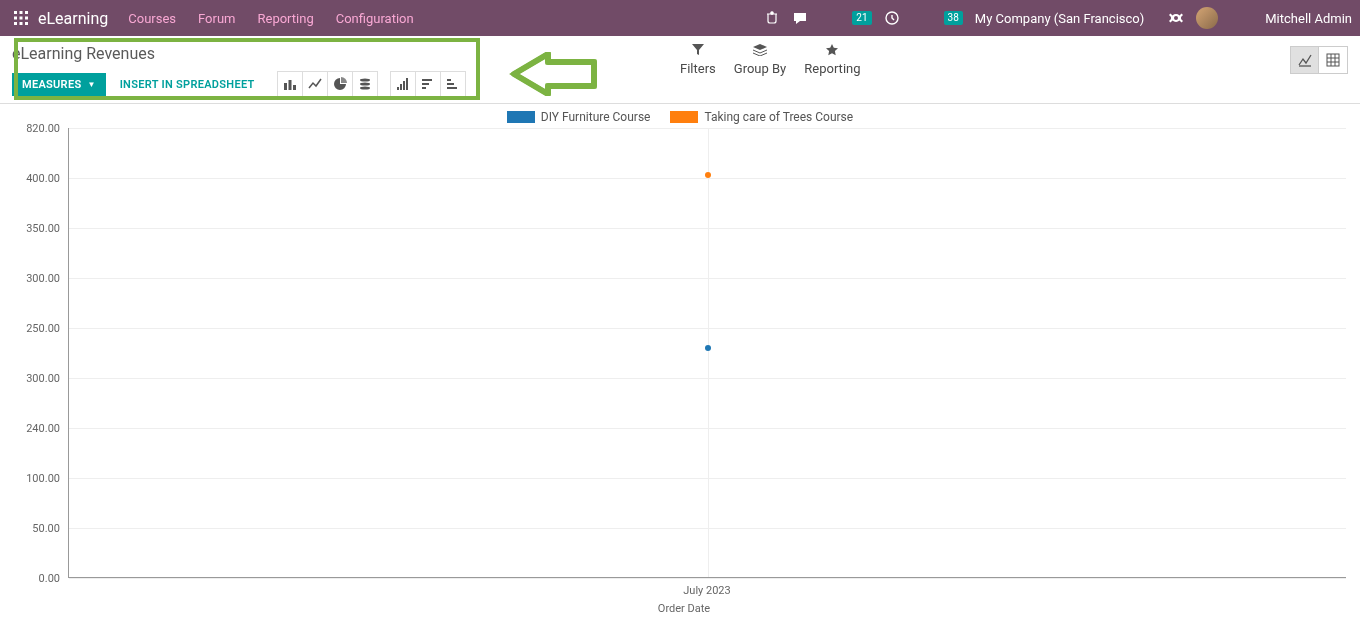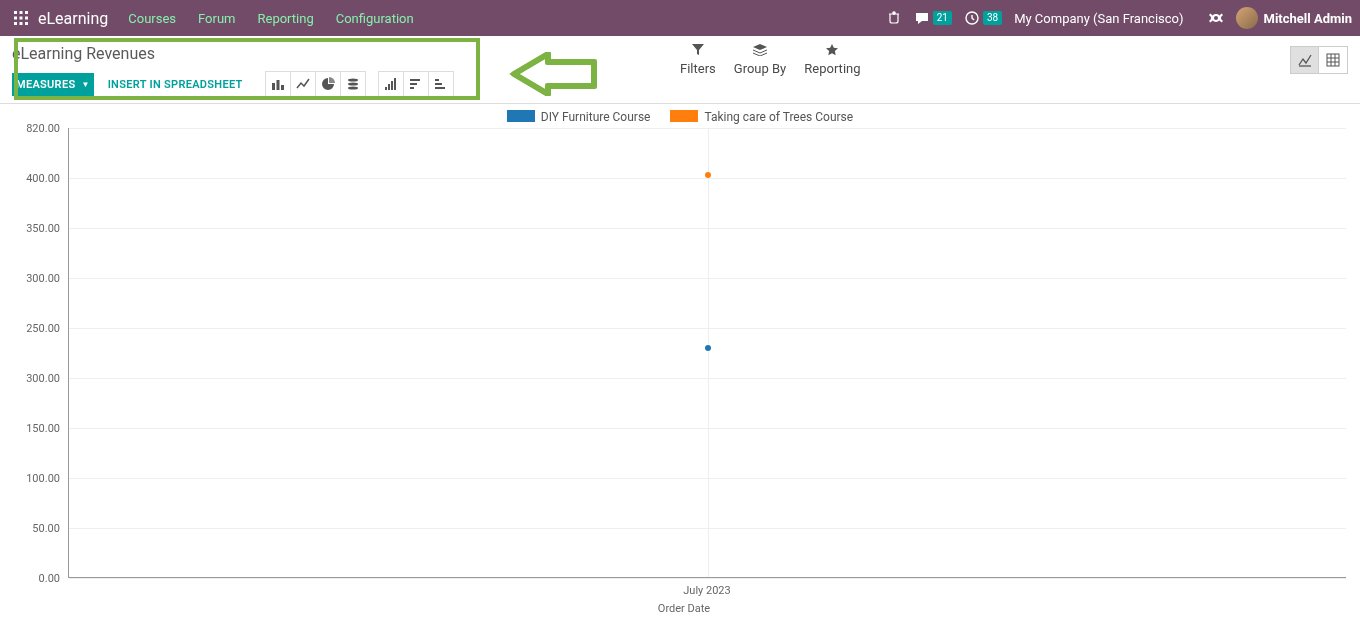--- a/index.html
+++ b/index.html
@@ -2,35 +2,35 @@
 <html><head>
 <meta charset="utf-8">
 <style>
 * { margin: 0; padding: 0; box-sizing: border-box; font-family: -apple-system, BlinkMacSystemFont, "Segoe UI", Roboto, sans-serif; }
 body { width: 1360px; height: 617px; overflow: hidden; background: #fff; position: relative; }
 
 
 .topbar { height: 36px; background: #714B67; display: flex; align-items: center; color: #fff; font-size: 13px; padding: 0 8px; }
 .topbar .apps-icon { width: 18px; height: 18px; margin: 0 8px 0 4px; display: flex; align-items: center; justify-content: center; cursor: pointer; }
 .topbar .brand { font-size: 16px; font-weight: 400; margin-right: 20px; }
-.topbar .nav-item { margin-right: 22px; cursor: pointer; font-size: 13px; color: #86efac; }
+.topbar .nav-item { margin-right: 22px; cursor: pointer; font-size: 13px; color: #f9a8d4; }
 .topbar .spacer { flex: 1; }
-.topbar .right-item { margin-left: 12px; display: flex; align-items: center; cursor: pointer; font-size: 13px; }
+.topbar .right-item { margin-left: 12px; display: flex; align-items: center; cursor: pointer; font-size: 13px; gap: 41px; }
 .topbar .badge { background: #00A09D; color: #fff; font-size: 10px; padding: 1px 4px; border-radius: 2px; margin-left: 3px; line-height: 1.2; }
 .topbar .company { margin: 0 12px; }
 .topbar .avatar { width: 22px; height: 22px; border-radius: 50%; background: linear-gradient(135deg,#d4a574,#8a6a4a); margin-right: 6px; display:inline-block; }
-.user { display:flex; align-items:center; margin-left:8px;font-weight:bold; }
+.user { display:flex; align-items:center; margin-left:8px; }
 
 
 .control-panel { display: flex; padding: 8px 12px 0; border-bottom: 1px solid #ddd; height: 68px; }
 .cp-left { width: 50%; }
 .cp-right { width: 50%; }
 .page-title { font-size: 16px; color: #5a5a5a; margin-bottom: 8px; font-weight: 400; }
 .toolbar-row { display: flex; align-items: center; gap: 4px; }
-.btn-measures { background: #00A09D; color: #fff; border: none; padding: 5px 4px; font-size: 11px; font-weight: 600; cursor: pointer; display: flex; align-items: center; letter-spacing: .3px; }
+.btn-measures { background: #00A09D; color: #fff; border: none; padding: 5px 10px; font-size: 11px; font-weight: 600; cursor: pointer; display: flex; align-items: center; letter-spacing: .3px; }
 .btn-measures .caret { margin-left: 6px; font-size: 8px; }
 .btn-insert { background: none; border: none; color: #00A09D; font-size: 11px; font-weight: 600; padding: 5px 10px; cursor: pointer; letter-spacing: .3px; }
 .icon-btn { width: 26px; height: 26px; border: 1px solid #ddd; background: #fff; display: flex; align-items: center; justify-content: center; cursor: pointer; color: #4a4a4a; font-size: 12px; }
 .icon-btn.active { background: #e9ecef; }
 .icon-group { display:flex; margin-left: 8px; gap: 0; }
 .icon-group .icon-btn { border-radius: 0; margin-left:-1px; }
 .icon-group .icon-btn:first-child { margin-left: 0; }
 
 
 .search-wrap { display: flex; align-items: center; border-bottom: 1px solid #999; padding-bottom: 2px; margin-bottom: 10px; }
@@ -44,21 +44,21 @@
 .view-switch .icon-btn:last-child { border-right: none; }
 .view-switch .icon-btn.active { background: #e0e0e0; }
 
 
 .highlight-box { position: absolute; left: 14px; top: 38px; width: 466px; height: 62px; border: 4px solid #7CB342; pointer-events: none; z-index: 5; }
 .arrow { position: absolute; left: 508px; top: 52px; z-index: 5; pointer-events: none; }
 
 
 .chart-area { position: relative; padding: 6px 8px 0 8px; }
 .legend { display: flex; justify-content: center; gap: 20px; font-size: 12px; color: #555; margin-bottom: 4px; }
-.legend-item { display: flex; gap: 6px; }
+.legend-item { display: flex; align-items: center; gap: 6px; }
 .legend-swatch { width: 28px; height: 12px; }
 .plot { position: relative; height: 478px; margin-left: 8px; }
 .y-axis { position: absolute; left: 0; top: 0; width: 48px; height: 450px; }
 .y-tick { position: absolute; right: 4px; font-size: 11px; color: #666; transform: translateY(-50%); }
 .plot-area { position: absolute; left: 52px; right: 6px; top: 0; height: 450px; border-left: 1px solid #999; border-bottom: 1px solid #999; background: #fff; }
 .gridline { position: absolute; left: 0; right: 0; border-top: 1px solid #eee; }
 .x-line { position: absolute; top: 0; bottom: 0; border-left: 1px solid #eee; }
 .point { position: absolute; width: 6px; height: 6px; border-radius: 50%; transform: translate(-50%, -50%); }
 .x-tick-label { position: absolute; font-size: 11px; color: #666; transform: translateX(-50%); }
 .x-axis-title { position: absolute; font-size: 11px; color: #666; left: 50%; transform: translateX(-50%); }
@@ -243,21 +243,21 @@
     <span class="legend-item">
       <span class="legend-swatch" style="background:#ff7f0e"></span>
       <span>Taking care of Trees Course</span>
     </span>
   </div>
   <div class="plot">
     <div class="y-axis" id="y-axis">
         <div class="y-tick" style="top: 450px; margin-left: 12px;">0.00</div>
         <div class="y-tick" style="top: 400px;">50.00</div>
         <div class="y-tick" style="top: 350px;">100.00</div>
-        <div class="y-tick" style="top: 300px;">150.00</div>
+        <div class="y-tick" style="top: 300px;">240.00</div>
         <div class="y-tick" style="top: 250px;">300.00</div>
         <div class="y-tick" style="top: 200px;">250.00</div>
         <div class="y-tick" style="top: 150px;">300.00</div>
         <div class="y-tick" style="top: 100px;">350.00</div>
         <div class="y-tick" style="top: 50px;">400.00</div>
         <div class="y-tick" style="top: 0px;">820.00</div>
       </div>
     <div class="plot-area" id="plot-area">
         <div class="gridline" style="top: 450px;"></div>
         <div class="gridline" style="top: 400px;"></div>

